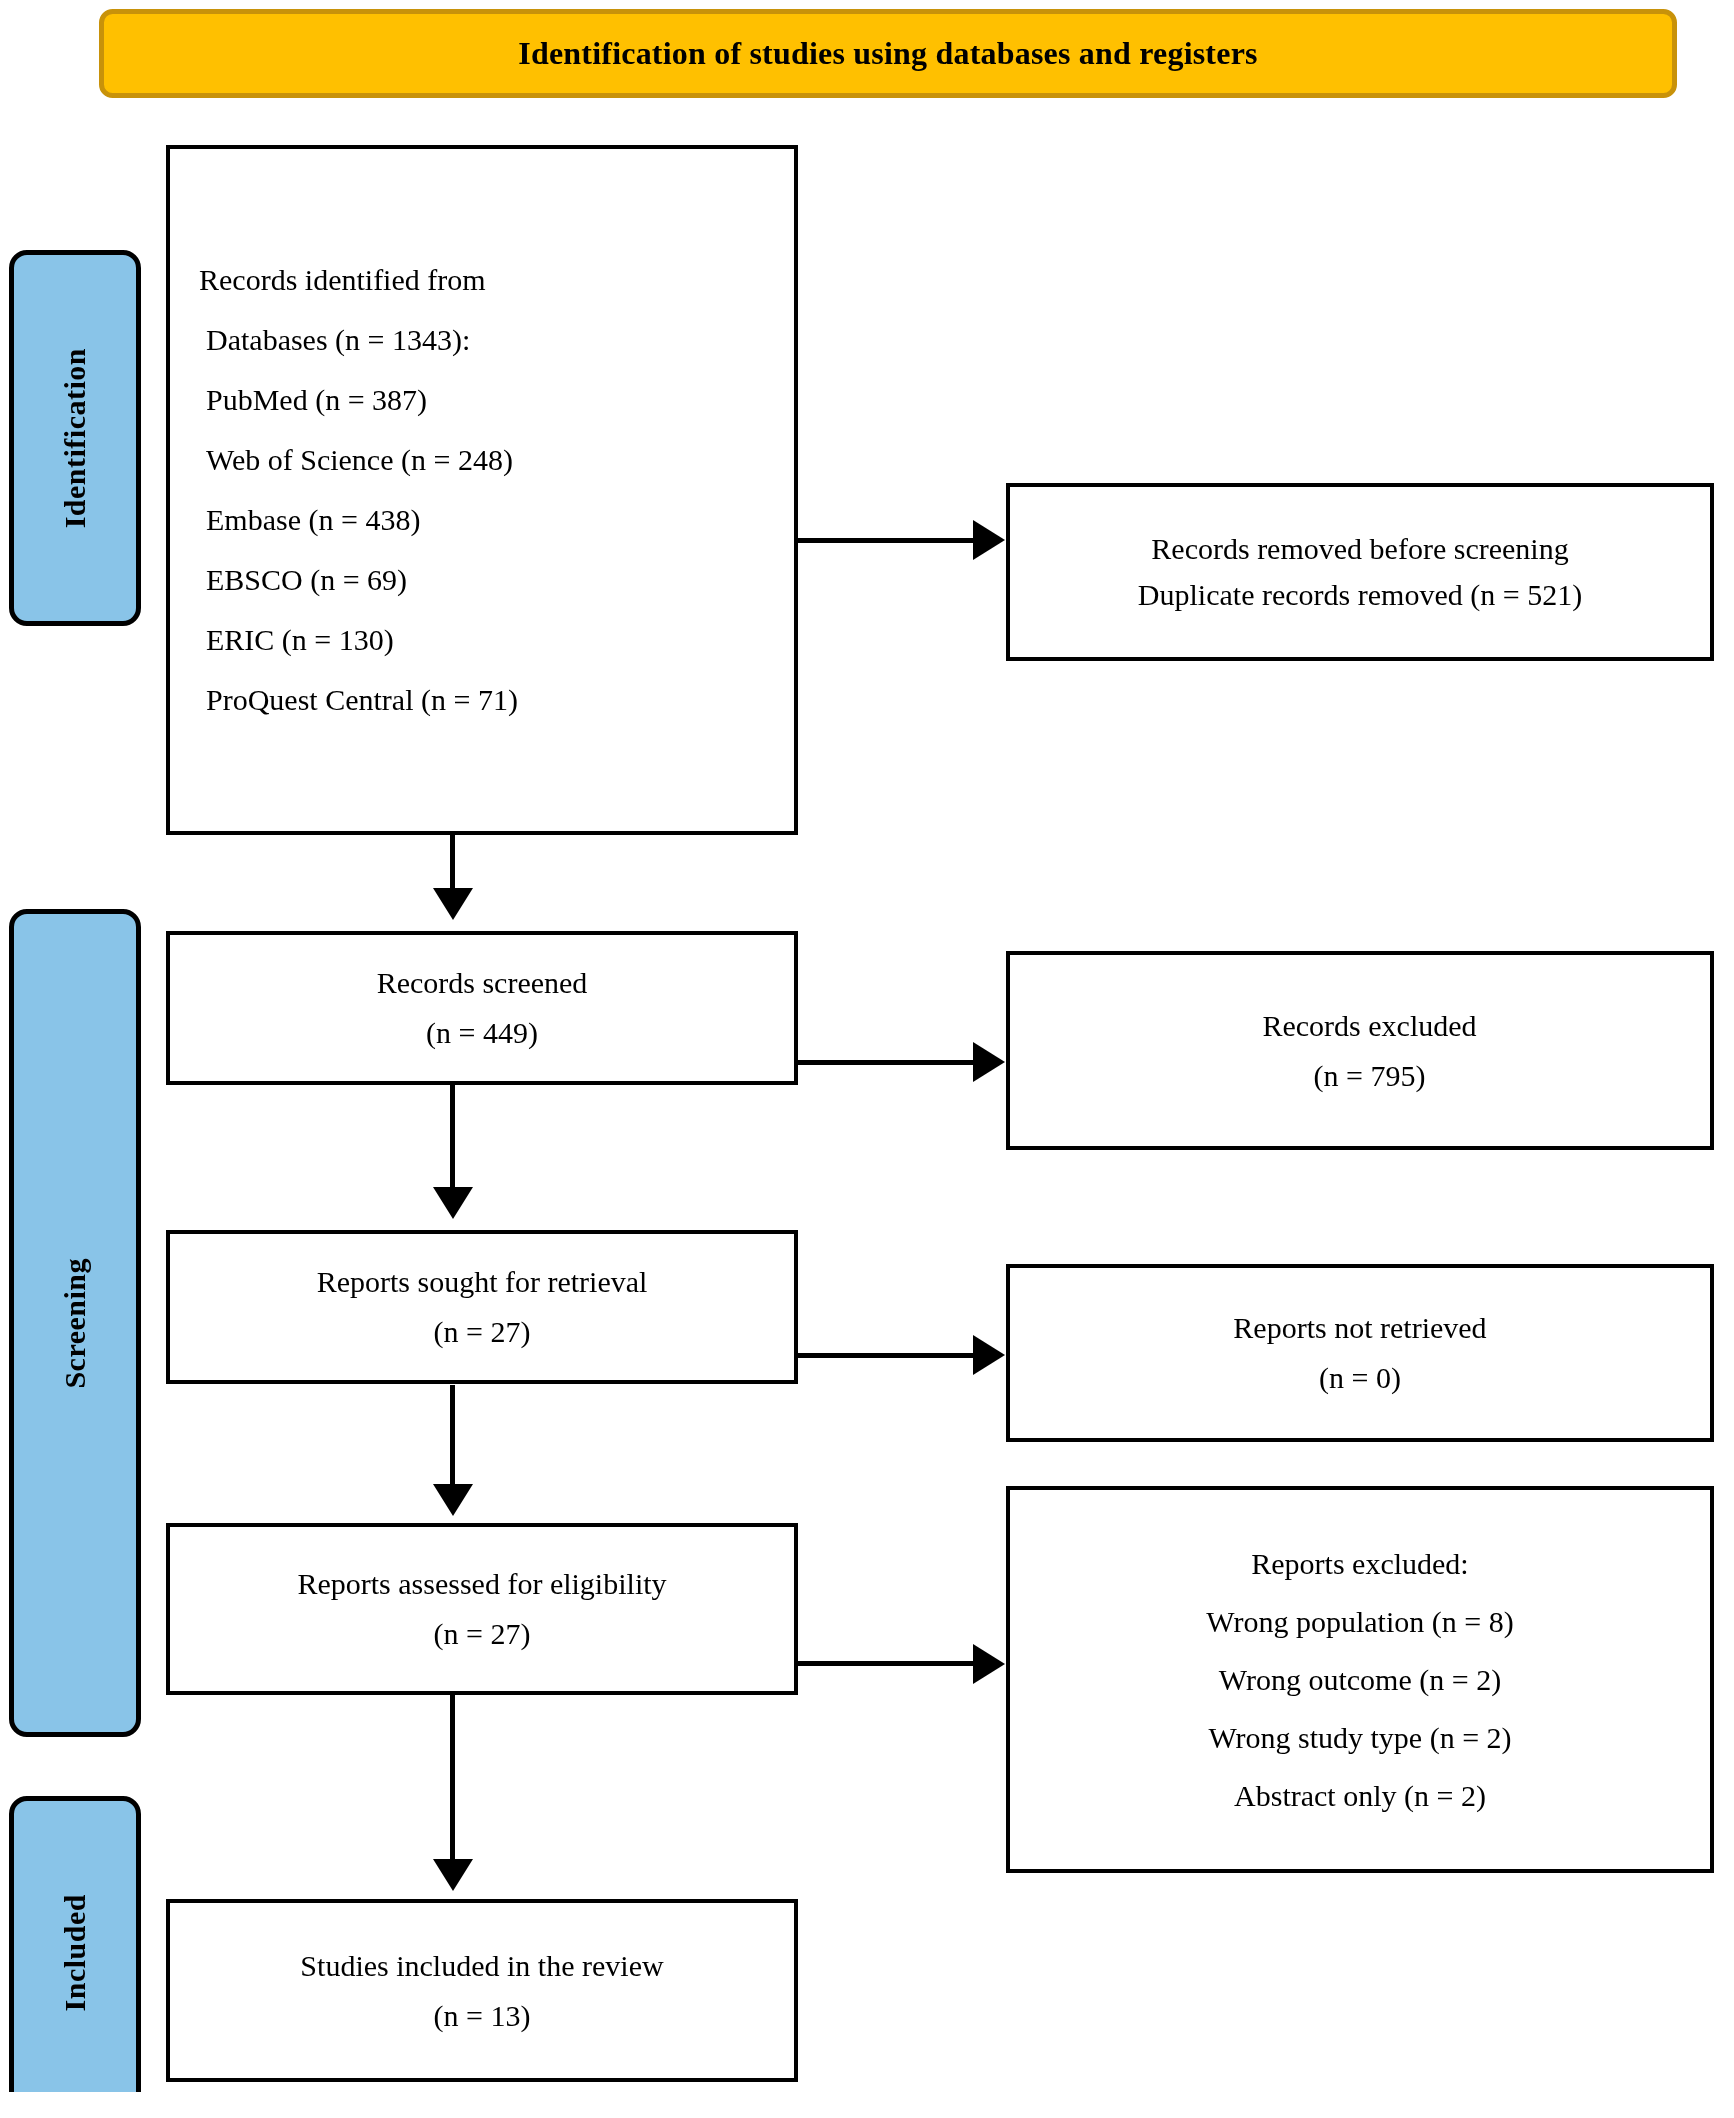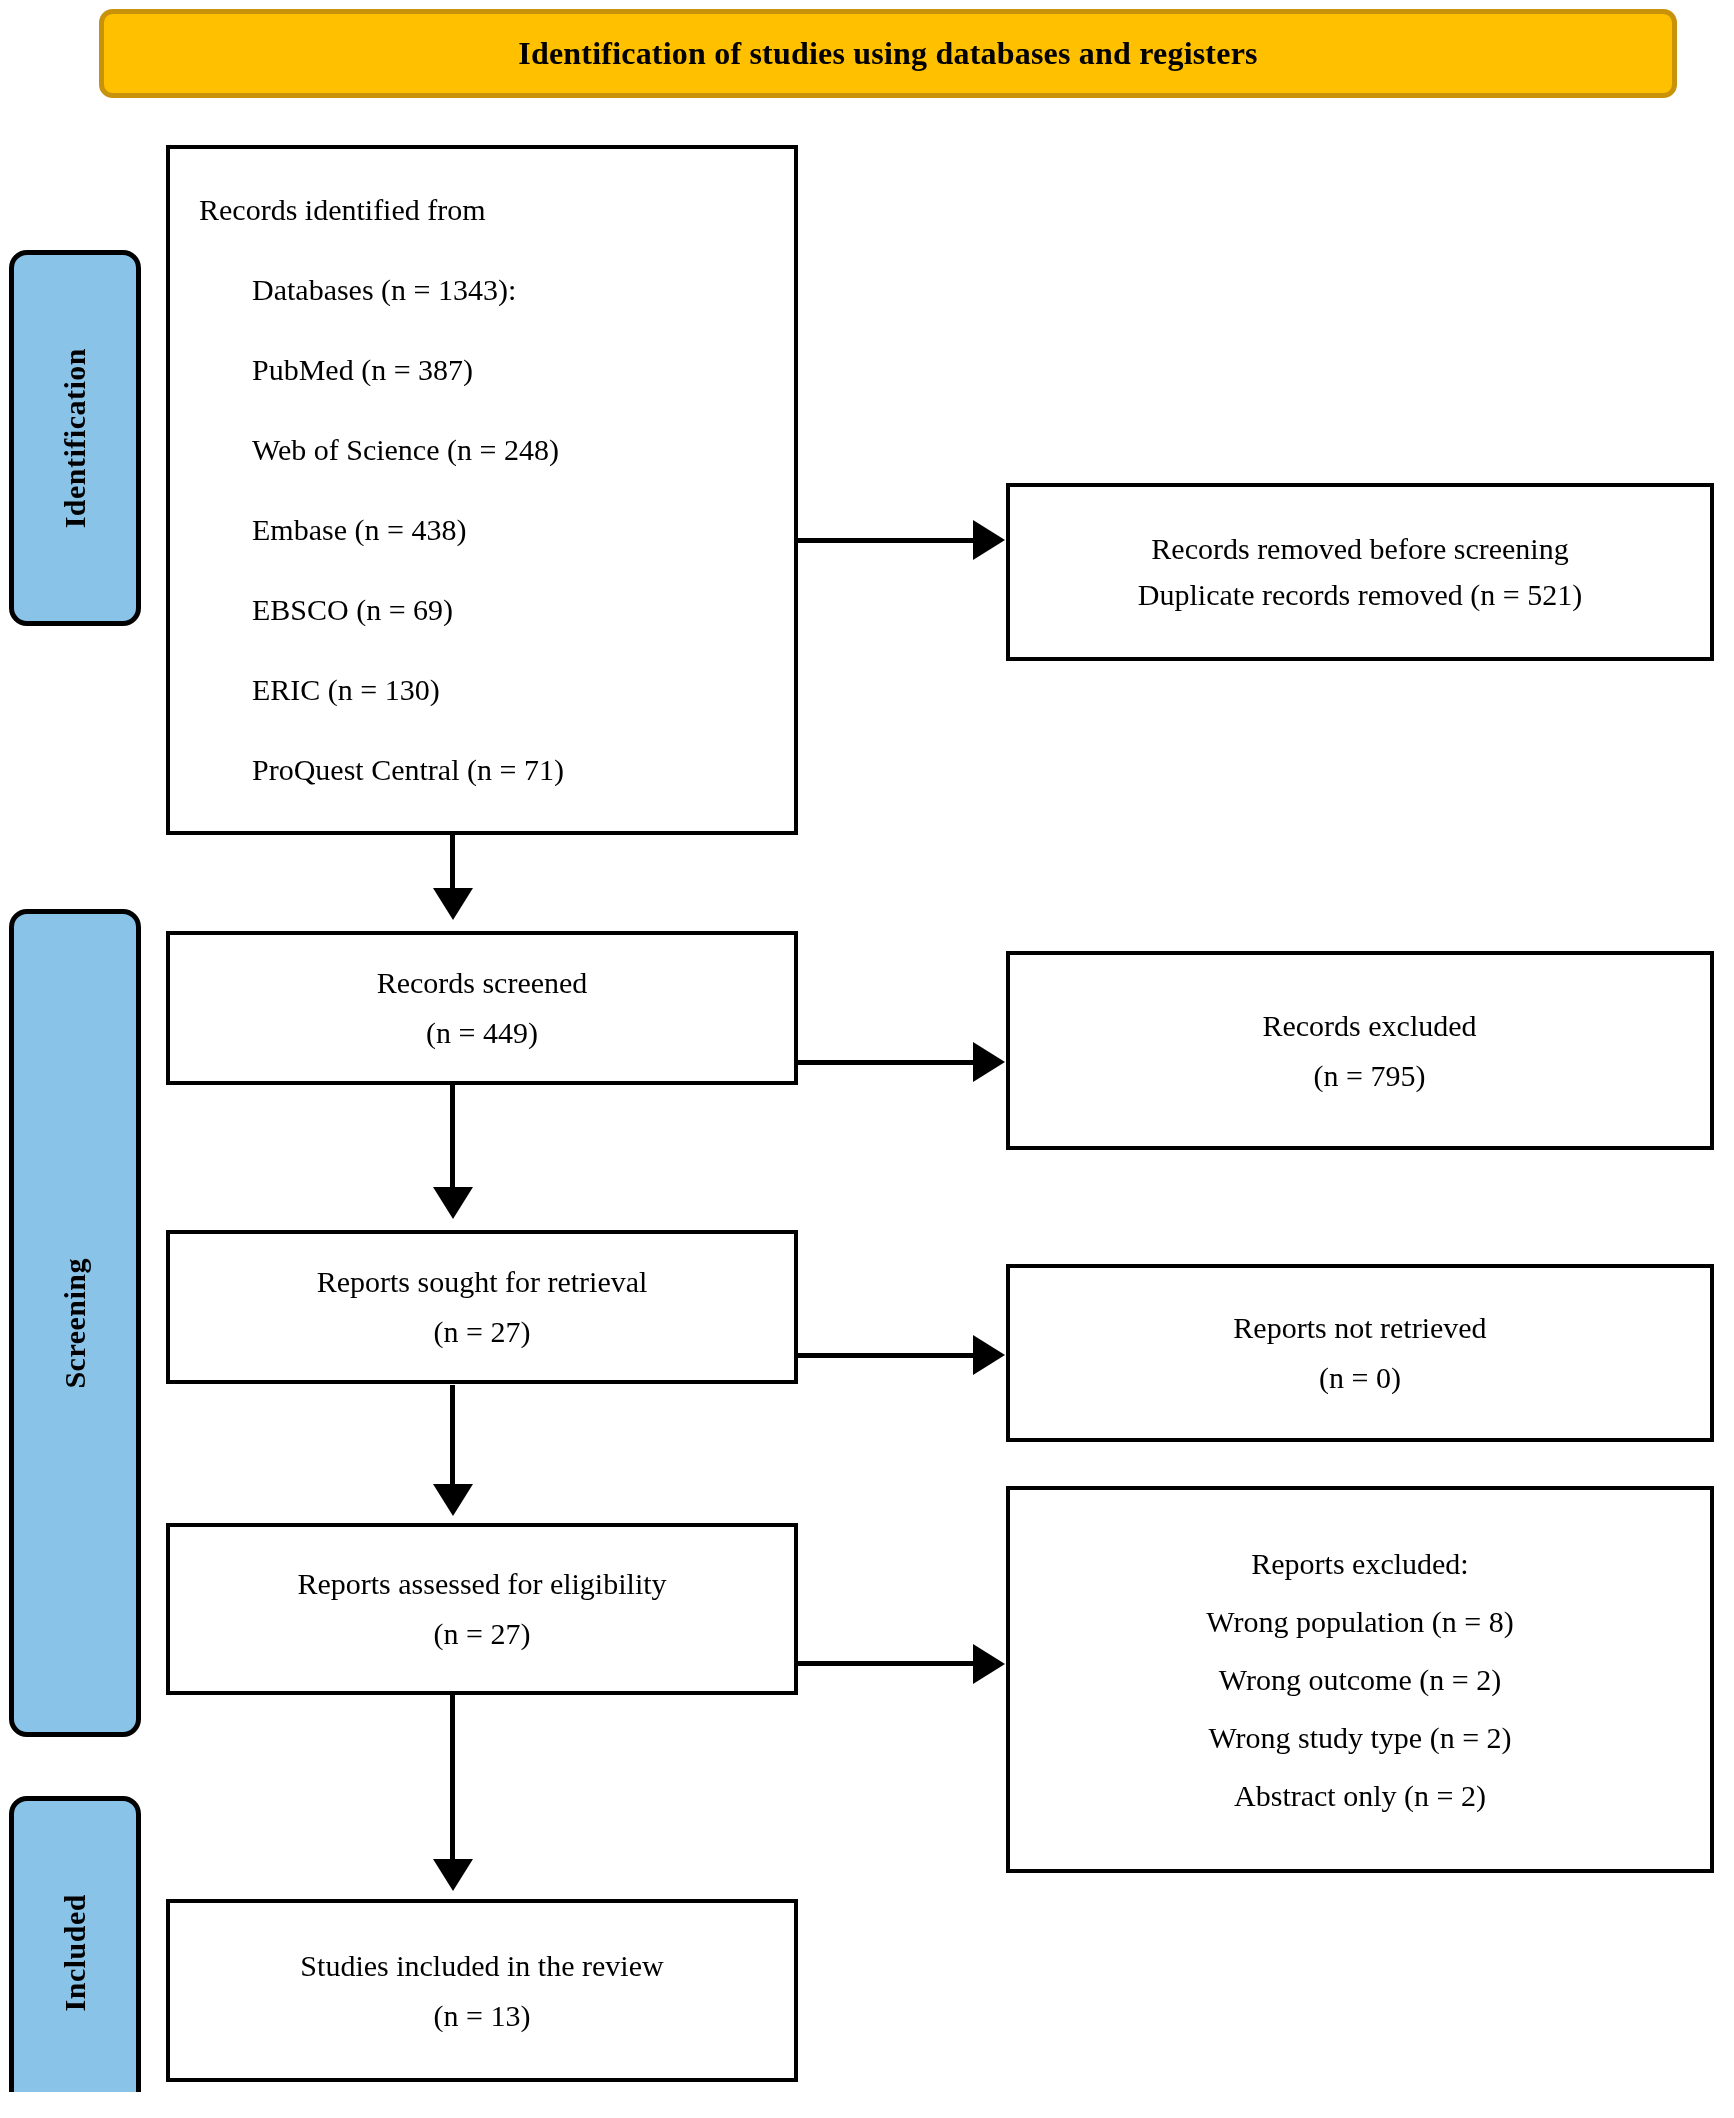--- a/index.html
+++ b/index.html
@@ -76,22 +76,22 @@
 
   .line {
     font-size: 30px;
     color: #000000;
     line-height: 1.0;
     white-space: nowrap;
   }
   .line.indent { padding-left: 52px; }
 
   
-  .stack-ident .line { margin: 25px 0; padding-left: 29px; }
-  .stack-ident .line.indent { padding-left: 82px; }
+  .stack-ident .line { margin: 15px 0; padding-left: 29px; }
+  .stack-ident .line.indent { padding-left: 36px; }
 
   .stack-2 .line { margin: 10px 0; }
   .stack-removed .line { margin: 8px 0; }
   .stack-excl .line { margin: 14px 0; }
 
   
   .vline {
     position: absolute;
     width: 4.7px;
     background: #000000;

